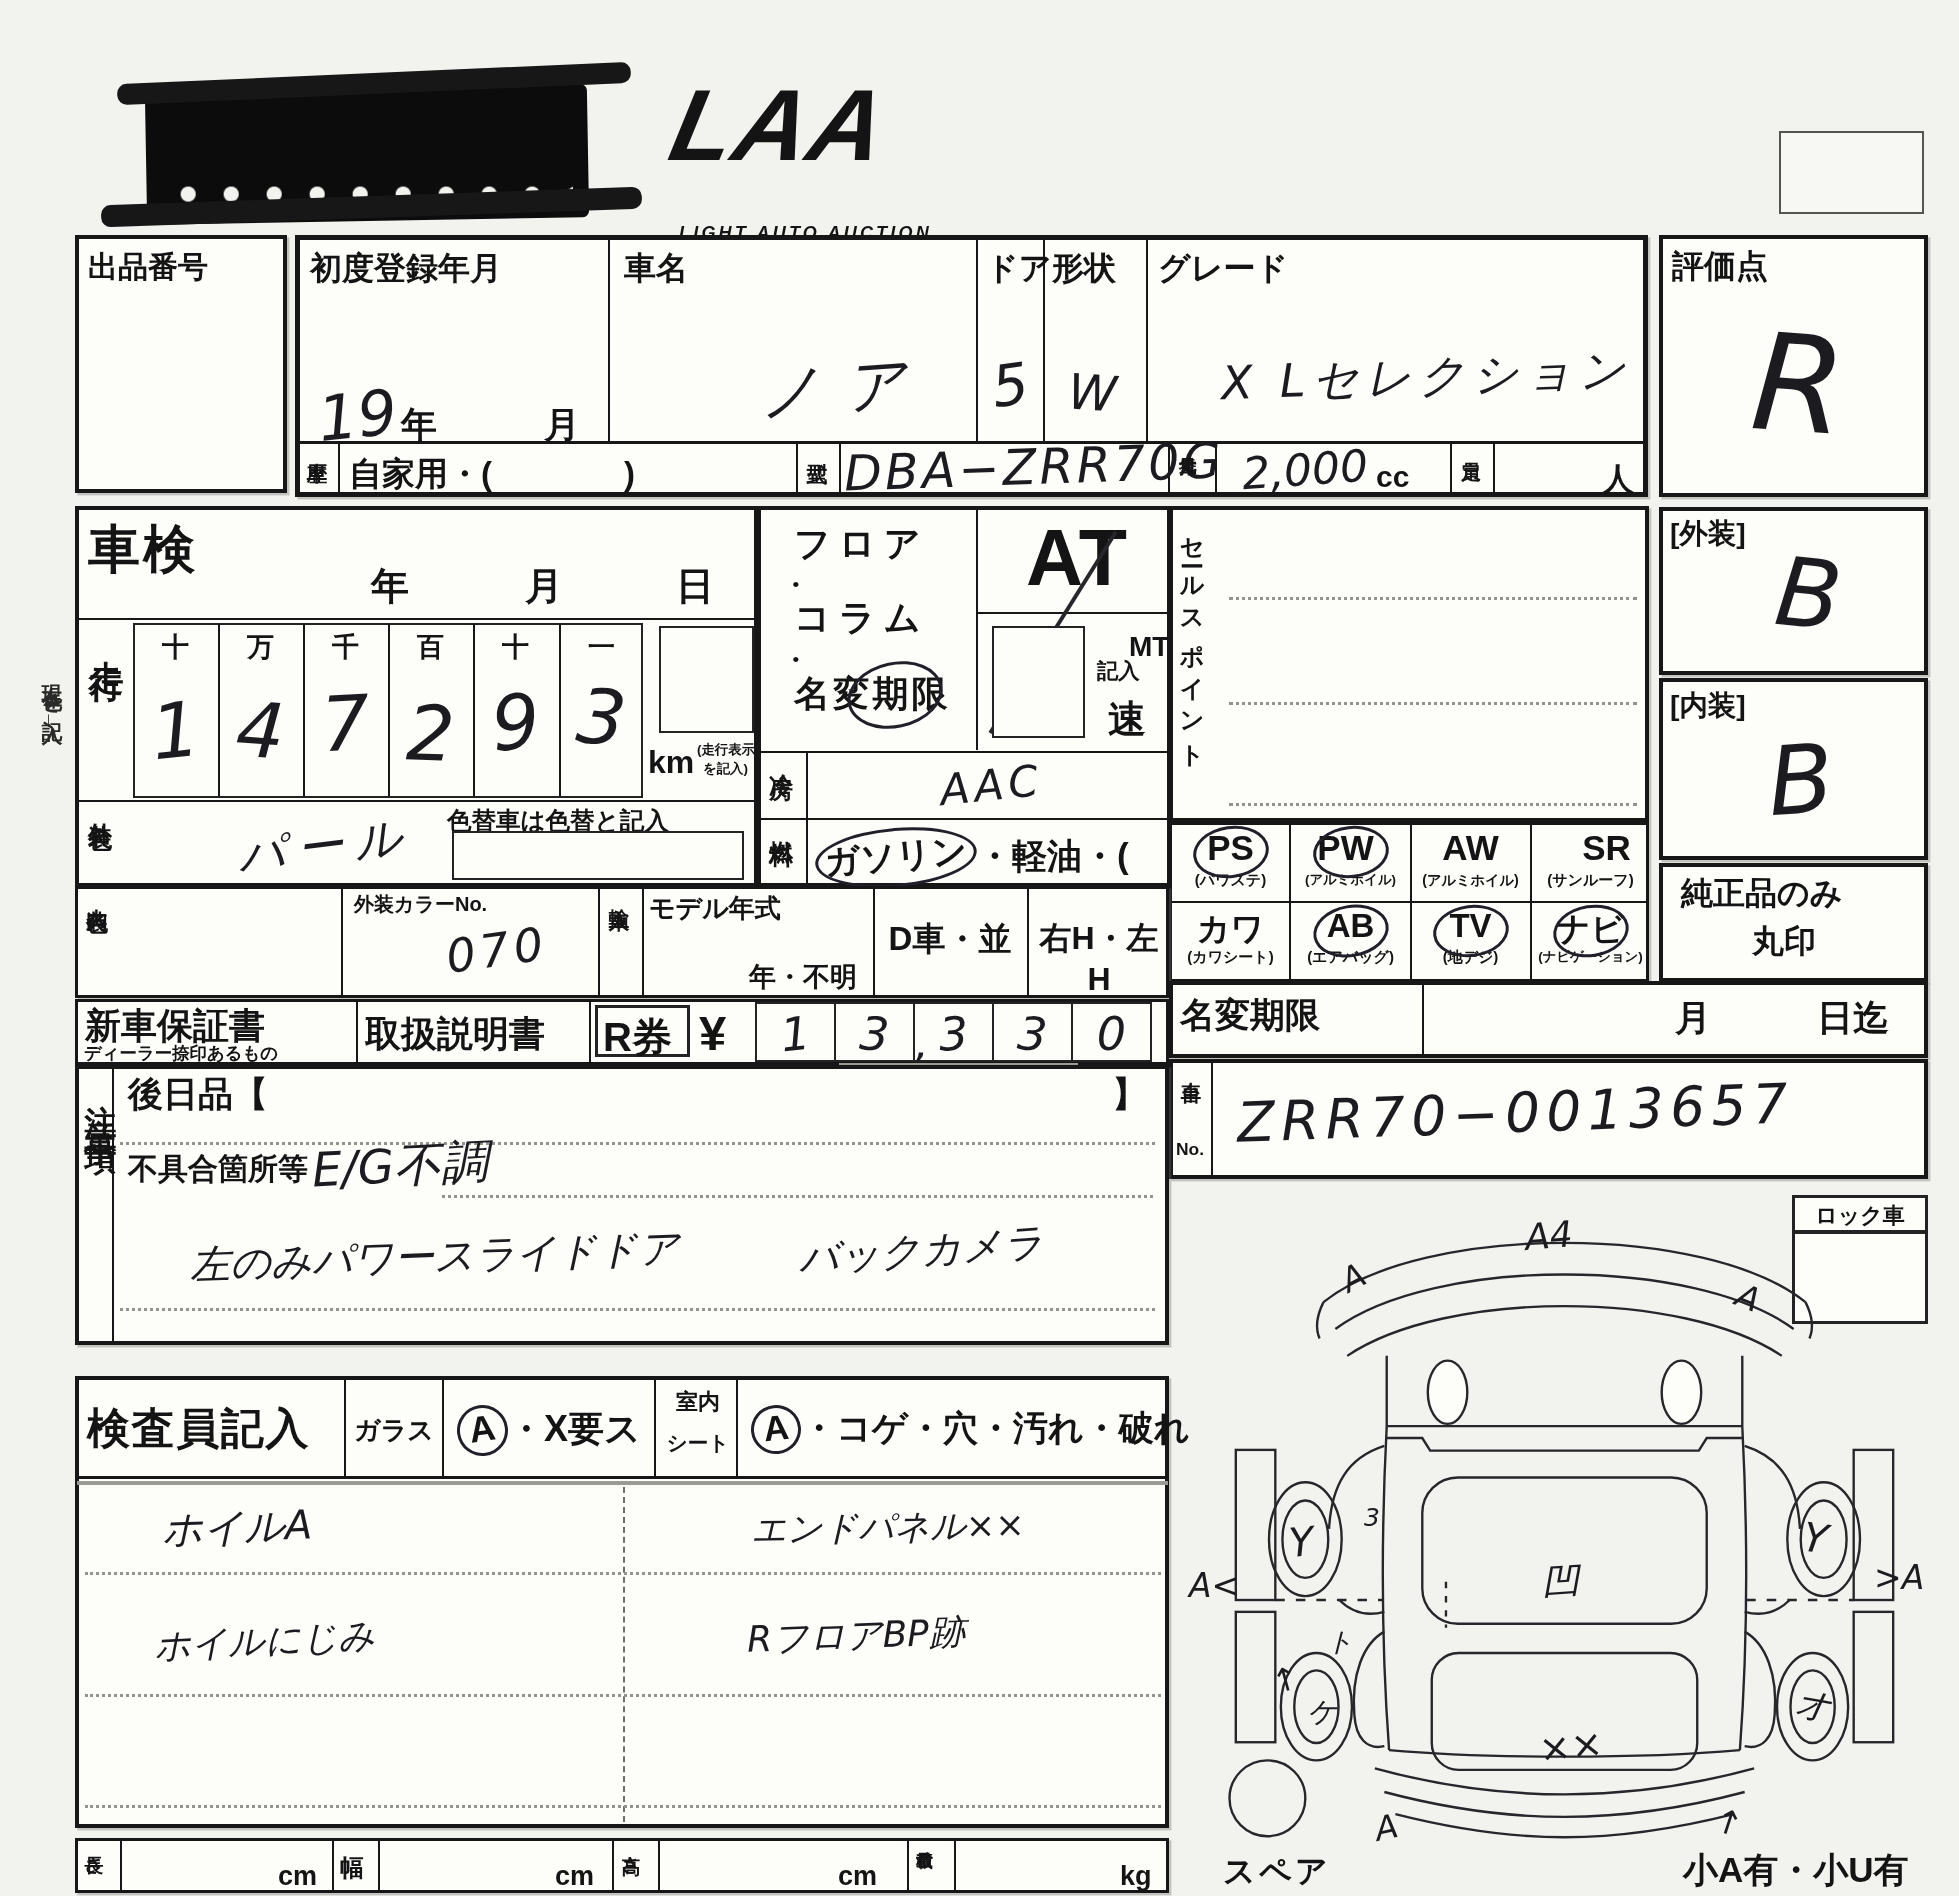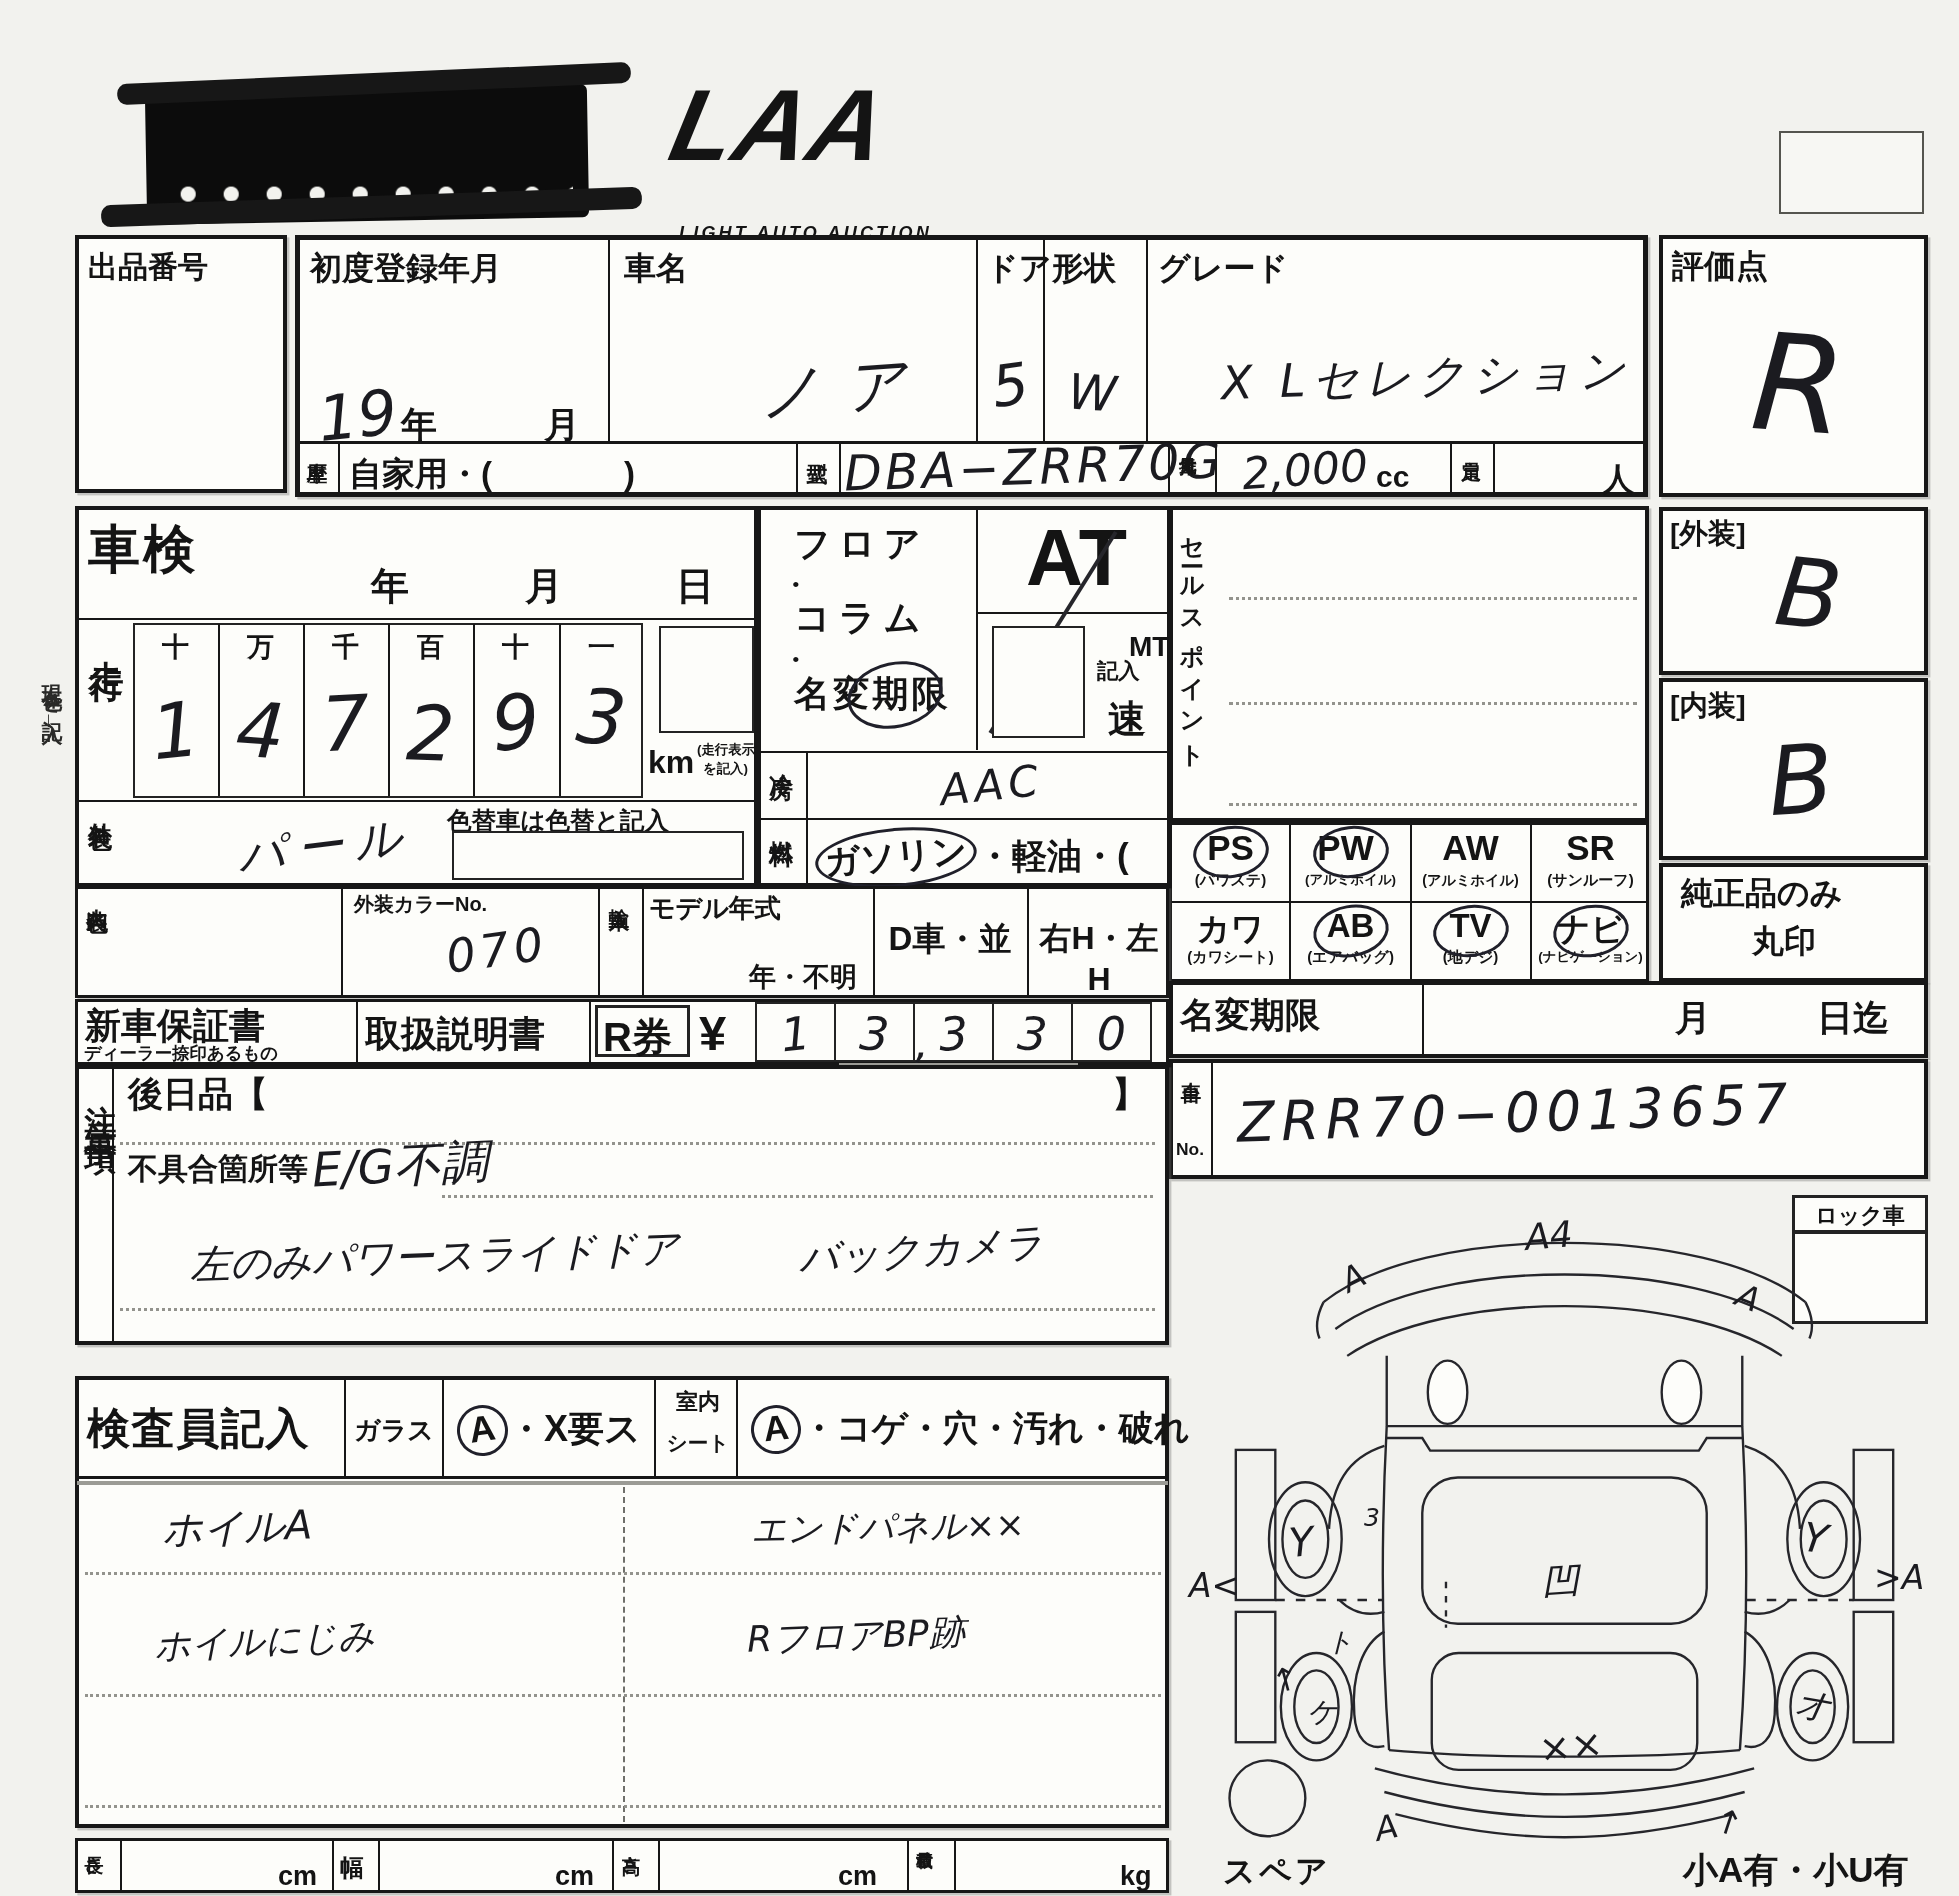--- a/index.html
+++ b/index.html
@@ -170,21 +170,21 @@
   <div class="ab ln" style="left:1289px;top:823px;width:1.6px;height:156px;"></div>
   <div class="ab ln" style="left:1410px;top:823px;width:1.6px;height:156px;"></div>
   <div class="ab ln" style="left:1530px;top:823px;width:1.6px;height:156px;"></div>
 
   <span class="ab b ctr" style="left:1171px;top:828px;width:119px;font-size:35px;">PS</span>
   <span class="ab ctr" style="left:1171px;top:871px;width:119px;font-size:15px;font-weight:700;">(パワステ)</span>
   <span class="ab b ctr" style="left:1291px;top:828px;width:109px;font-size:35px;">PW</span>
   <span class="ab ctr" style="left:1291px;top:871px;width:119px;font-size:13.4px;font-weight:700;">(アルミホイル)</span>
   <span class="ab b ctr" style="left:1411px;top:828px;width:119px;font-size:35px;">AW</span>
   <span class="ab ctr" style="left:1411px;top:871px;width:119px;font-size:14.2px;font-weight:700;">(アルミホイル)</span>
-  <span class="ab b ctr" style="left:1531px;top:828px;width:119px;font-size:35px;">SR</span>
+  <span class="ab b ctr" style="left:1531px;top:828px;width:119px;font-size:35px;padding-left:16px;">SR</span>
   <span class="ab ctr" style="left:1531px;top:871px;width:119px;font-size:15px;font-weight:700;">(サンルーフ)</span>
   <span class="ab b ctr" style="left:1171px;top:907px;width:119px;font-size:33px;">カワ</span>
   <span class="ab ctr" style="left:1171px;top:948px;width:119px;font-size:15px;font-weight:700;">(カワシート)</span>
   <span class="ab b ctr" style="left:1291px;top:907px;width:119px;font-size:33px;">AB</span>
   <span class="ab ctr" style="left:1291px;top:948px;width:119px;font-size:15px;font-weight:700;">(エアバッグ)</span>
   <span class="ab b ctr" style="left:1411px;top:907px;width:119px;font-size:33px;">TV</span>
   <span class="ab ctr" style="left:1411px;top:948px;width:119px;font-size:15px;font-weight:700;">(地デジ)</span>
   <span class="ab b ctr" style="left:1531px;top:907px;width:119px;font-size:33px;">ナビ</span>
   <span class="ab ctr" style="left:1531px;top:948px;width:119px;font-size:13.4px;font-weight:700;">(ナビゲーション)</span>
   <div class="ab cir" style="left:1193px;top:826px;width:76px;height:52px;transform:rotate(-8deg);"></div>

